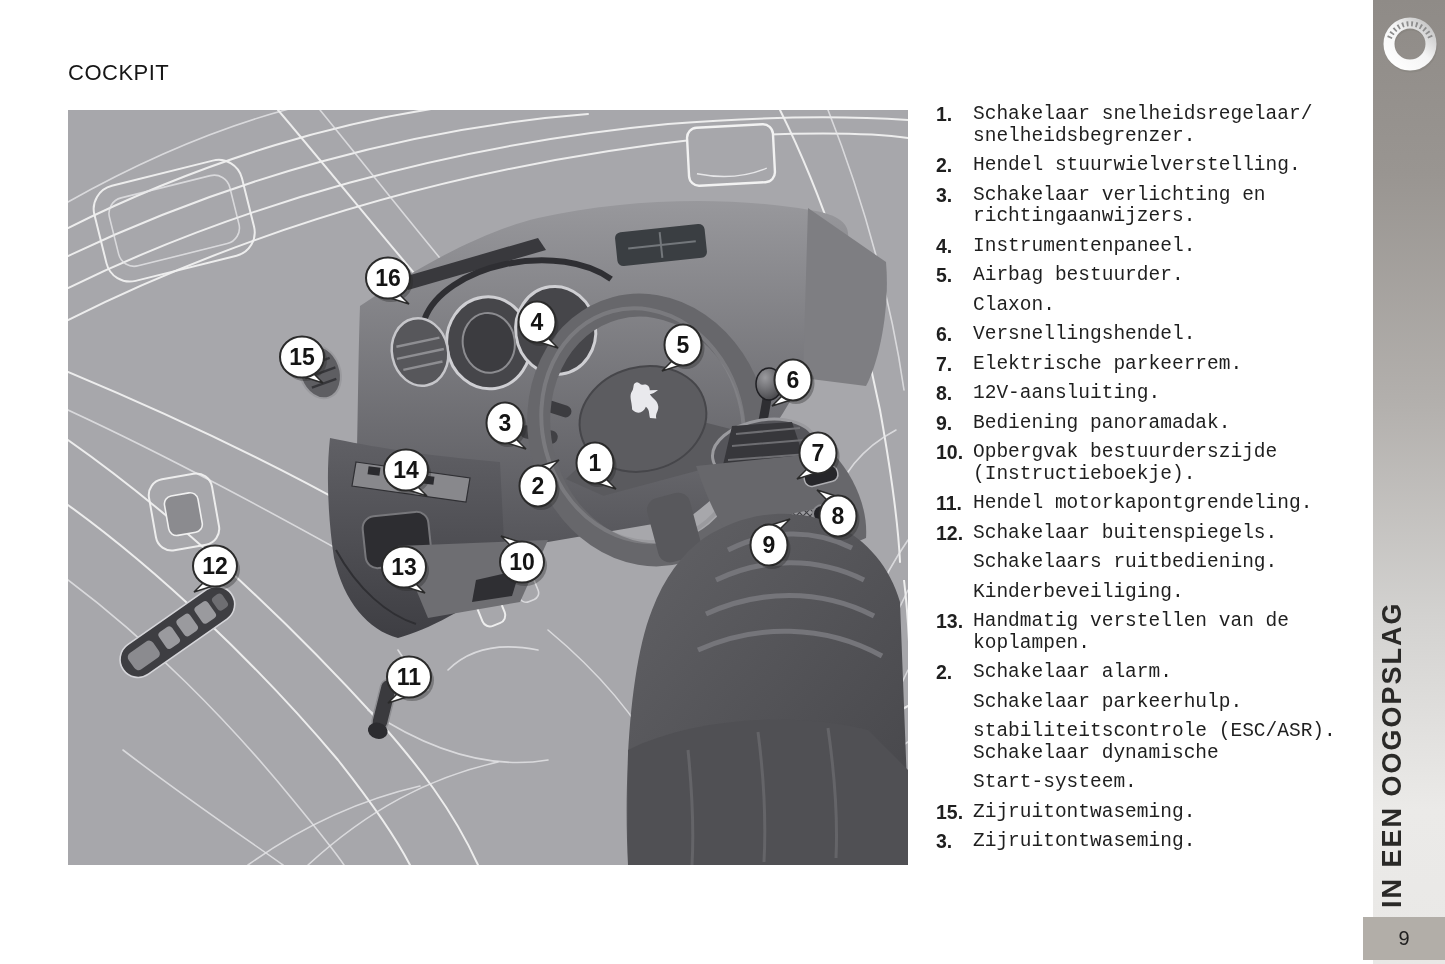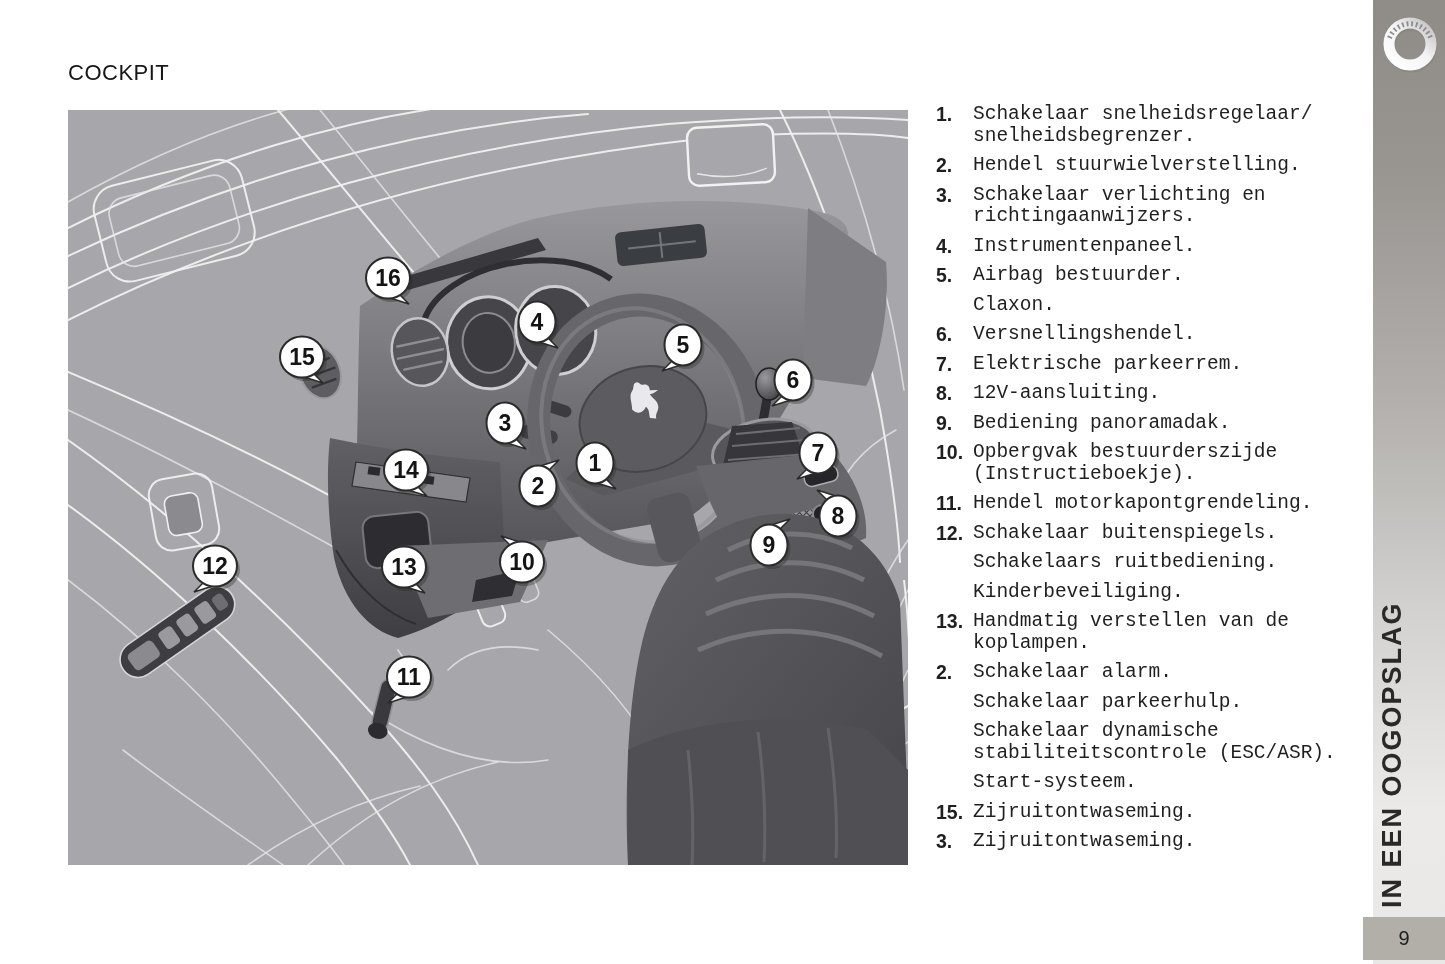--- a/index.html
+++ b/index.html
@@ -417,22 +417,22 @@
     </div>
     <div class="block">
       <span class="num"></span>
       <div class="lines">
         <div>Schakelaar parkeerhulp.</div>
       </div>
     </div>
     <div class="block">
       <span class="num"></span>
       <div class="lines">
+        <div>stabiliteitscontrole (ESC/ASR).</div>
         <div>Schakelaar dynamische</div>
-        <div>stabiliteitscontrole (ESC/ASR).</div>
       </div>
     </div>
     <div class="block">
       <span class="num"></span>
       <div class="lines">
         <div>Start-systeem.</div>
       </div>
     </div>
     <div class="block">
       <span class="num">15.</span>

